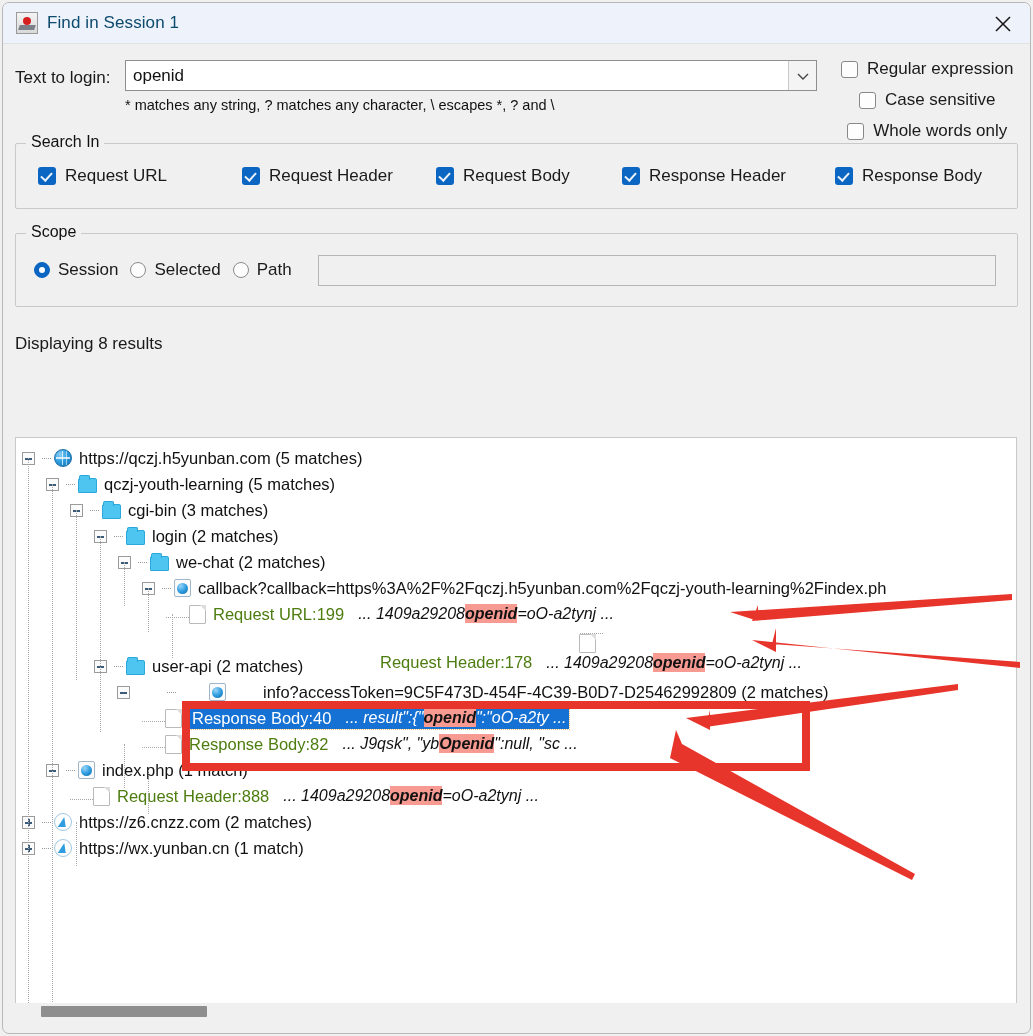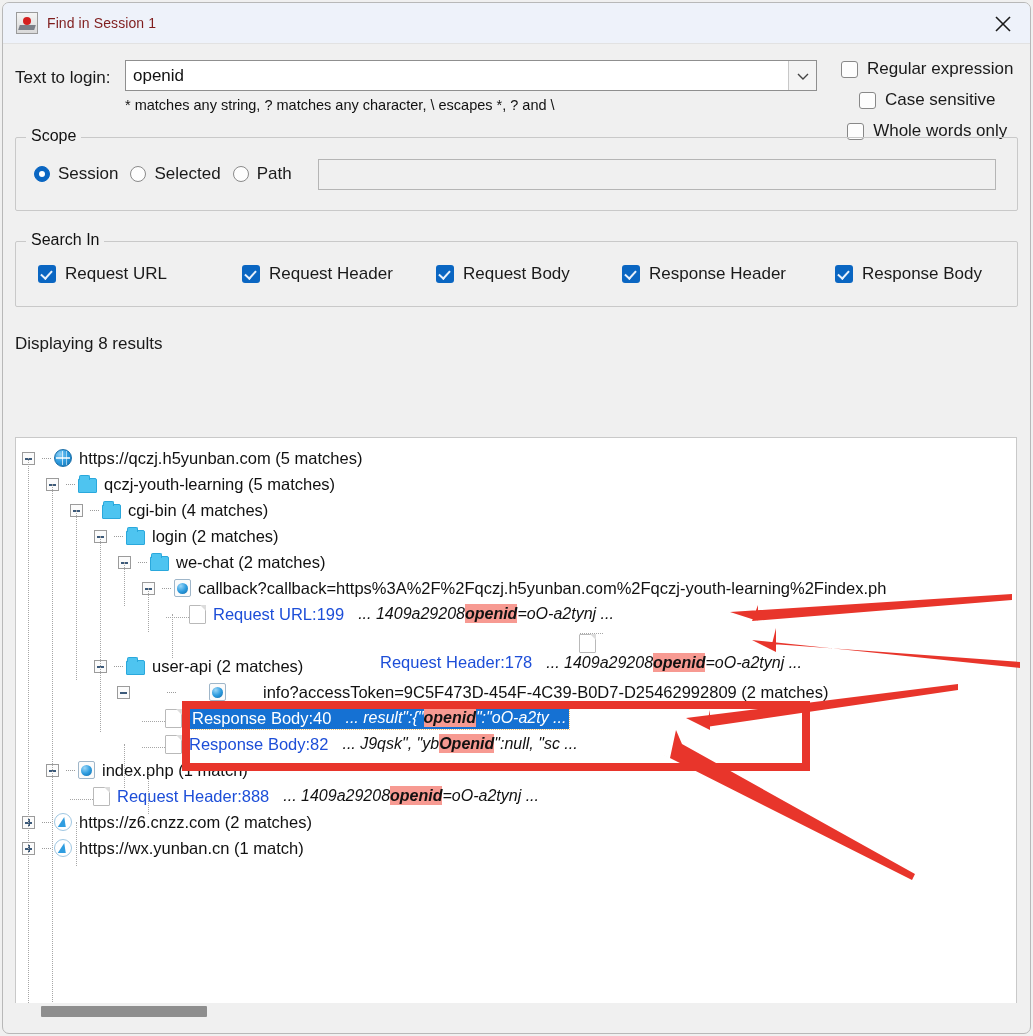--- a/index.html
+++ b/index.html
@@ -35,21 +35,21 @@
   #app-icon:after {
     content:""; position:absolute; left:6px; top:4px;
     width:8px; height:8px; border-radius:50%;
     background:#d42020;
   }
   #app-icon:before {
     content:""; position:absolute; left:2px; bottom:3px;
     width:16px; height:5px; background:#7a7f88;
     transform:skewX(-18deg);
   }
-  #title-text { font-size:14px; color:#7f1d1d; letter-spacing:.1px; }
+  #title-text { font-size:17px; color:#0c4a6e; letter-spacing:.1px; }
   #close-btn {
     position:absolute; right:0; top:0; width:54px; height:41px;
     display:flex; align-items:center; justify-content:center;
     cursor:pointer;
   }
   #close-btn svg { display:block; }
 
   
   .row-find { display:flex; align-items:flex-start; padding:16px 12px 0 12px; }
   .lbl-find { font-size:17px; margin-top:8px; width:110px; flex:none; }
@@ -209,21 +209,21 @@
     display:flex; align-items:center; justify-content:center;
   }
   .ico-bolt:after {
     content:""; width:0; height:0;
     border-left:4px solid transparent; border-right:4px solid transparent;
     border-bottom:10px solid #2f9de0;
     transform:skewX(-14deg);
   }
   .tlabel { font-size:16.5px; color:#111; }
   .mrow { display:flex; align-items:center; }
-  .mlabel { font-size:16.5px; color:#1d4ed8; }
+  .mlabel { font-size:16.5px; color:#4d7c0f; }
   .mtext {
     font-size:16px; font-style:italic; color:#111; margin-left:14px;
   }
   .hl { background:#f79a92; font-weight:bold; font-style:italic; padding:1px 0; }
   .sel-row .sel-box {
     background:#1571d3; color:#fff; outline:1.5px dotted #f0c070;
     padding:1px 3px; display:inline-flex; align-items:center;
   }
   .sel-row .sel-box .mlabel { color:#fff; }
   .sel-row .sel-box .mtext { color:#fff; }
@@ -289,65 +289,65 @@
     <div class="opt">
       <div class="cb-empty"></div>
       <span>Case sensitive</span>
     </div>
     <div class="opt">
       <div class="cb-empty"></div>
       <span>Whole words only</span>
     </div>
   </div>
 
+  <div class="group" id="searchin-group">
+    <div class="legend">Search In</div>
+    <div class="searchin-row">
+      <div class="si-item" style="width:204px">
+        <div class="cb-checked"></div>
+        <span>Request URL</span>
+      </div>
+      <div class="si-item" style="width:194px">
+        <div class="cb-checked"></div>
+        <span>Request Header</span>
+      </div>
+      <div class="si-item" style="width:186px">
+        <div class="cb-checked"></div>
+        <span>Request Body</span>
+      </div>
+      <div class="si-item" style="width:213px">
+        <div class="cb-checked"></div>
+        <span>Response Header</span>
+      </div>
+      <div class="si-item">
+        <div class="cb-checked"></div>
+        <span>Response Body</span>
+      </div>
+    </div>
+  </div>
+
   <div class="group" id="scope-group">
     <div class="legend">Scope</div>
     <div class="scope-row">
       <div class="radio">
         <div class="rd sel"></div>
         <span>Session</span>
       </div>
       <div class="radio">
         <div class="rd"></div>
         <span>Selected</span>
       </div>
       <div class="radio">
         <div class="rd"></div>
         <span>Path</span>
       </div>
       <div class="path-field"></div>
     </div>
   </div>
 
-  <div class="group" id="searchin-group">
-    <div class="legend">Search In</div>
-    <div class="searchin-row">
-      <div class="si-item" style="width:204px">
-        <div class="cb-checked"></div>
-        <span>Request URL</span>
-      </div>
-      <div class="si-item" style="width:194px">
-        <div class="cb-checked"></div>
-        <span>Request Header</span>
-      </div>
-      <div class="si-item" style="width:186px">
-        <div class="cb-checked"></div>
-        <span>Request Body</span>
-      </div>
-      <div class="si-item" style="width:213px">
-        <div class="cb-checked"></div>
-        <span>Response Header</span>
-      </div>
-      <div class="si-item">
-        <div class="cb-checked"></div>
-        <span>Response Body</span>
-      </div>
-    </div>
-  </div>
-
   <div id="btnrow">
     <div id="results-count">Displaying 8 results</div>
   </div>
 
   <div id="tree-panel">
     <div id="tree">
         <div class="tnode" style="padding-left: 6px;">
           <div class="toggle"></div>
           <div class="dots"></div>
           <div class="ico ico-globe"></div>
@@ -361,21 +361,21 @@
           <div class="ico ico-folder"></div>
           <div class="mrow">
             <span class="tlabel">qczj-youth-learning (5 matches)</span>
           </div>
         </div>
         <div class="tnode" style="padding-left: 54px;">
           <div class="toggle"></div>
           <div class="dots"></div>
           <div class="ico ico-folder"></div>
           <div class="mrow">
-            <span class="tlabel">cgi-bin (4 matches)</span>
+            <span class="tlabel">cgi-bin (3 matches)</span>
           </div>
         </div>
         <div class="tnode" style="padding-left: 78px;">
           <div class="toggle"></div>
           <div class="dots"></div>
           <div class="ico ico-folder"></div>
           <div class="mrow">
             <span class="tlabel">login (2 matches)</span>
           </div>
         </div>

